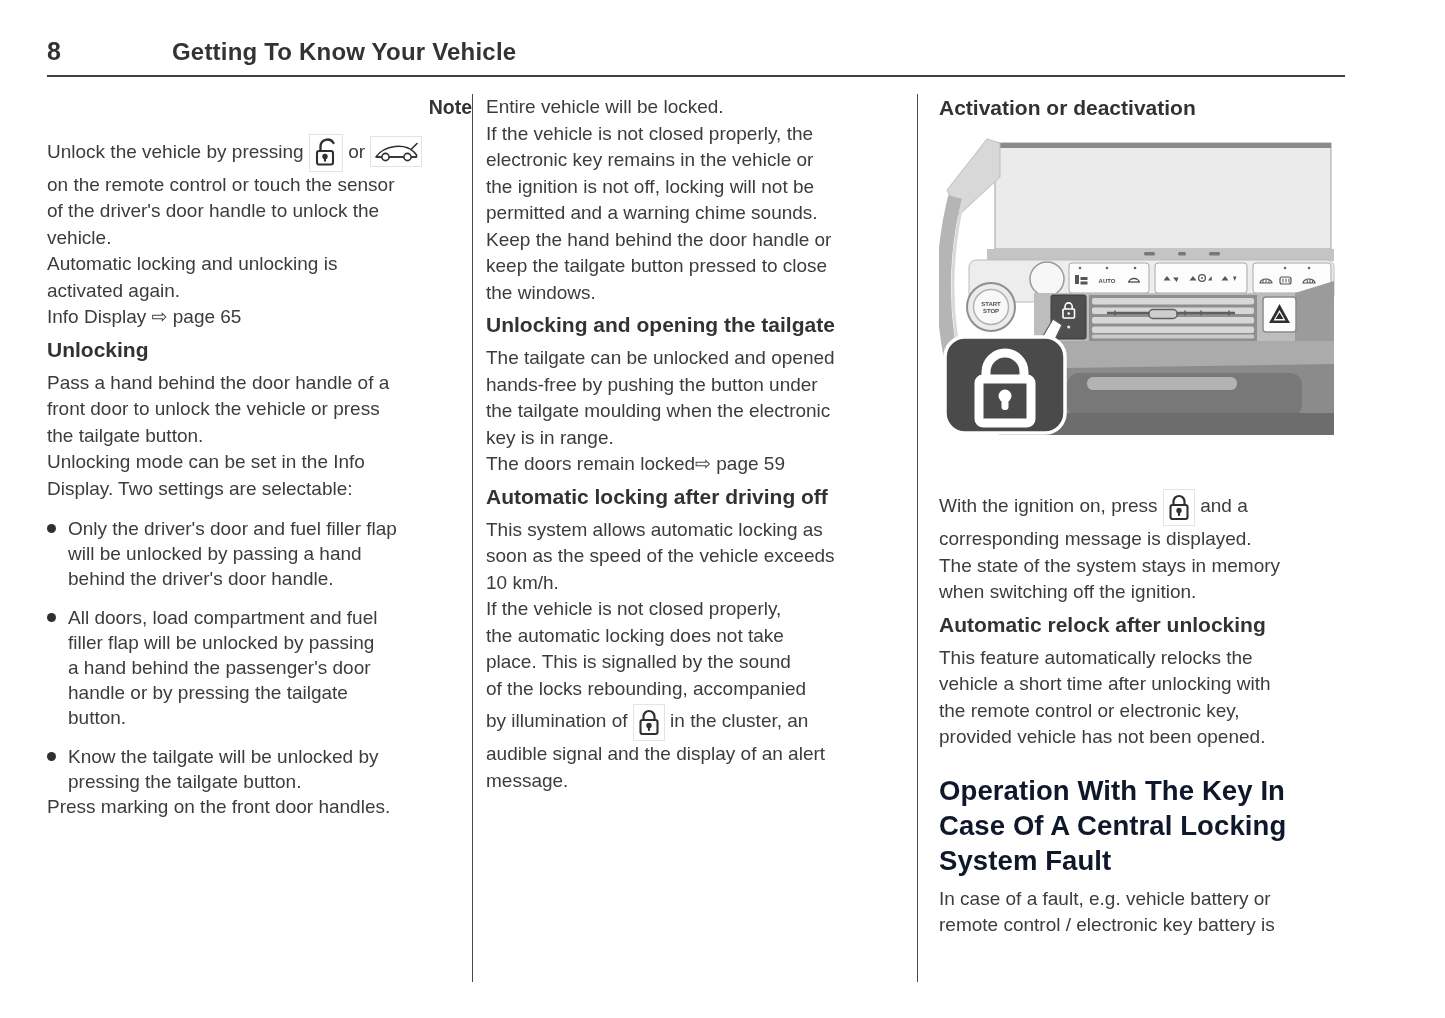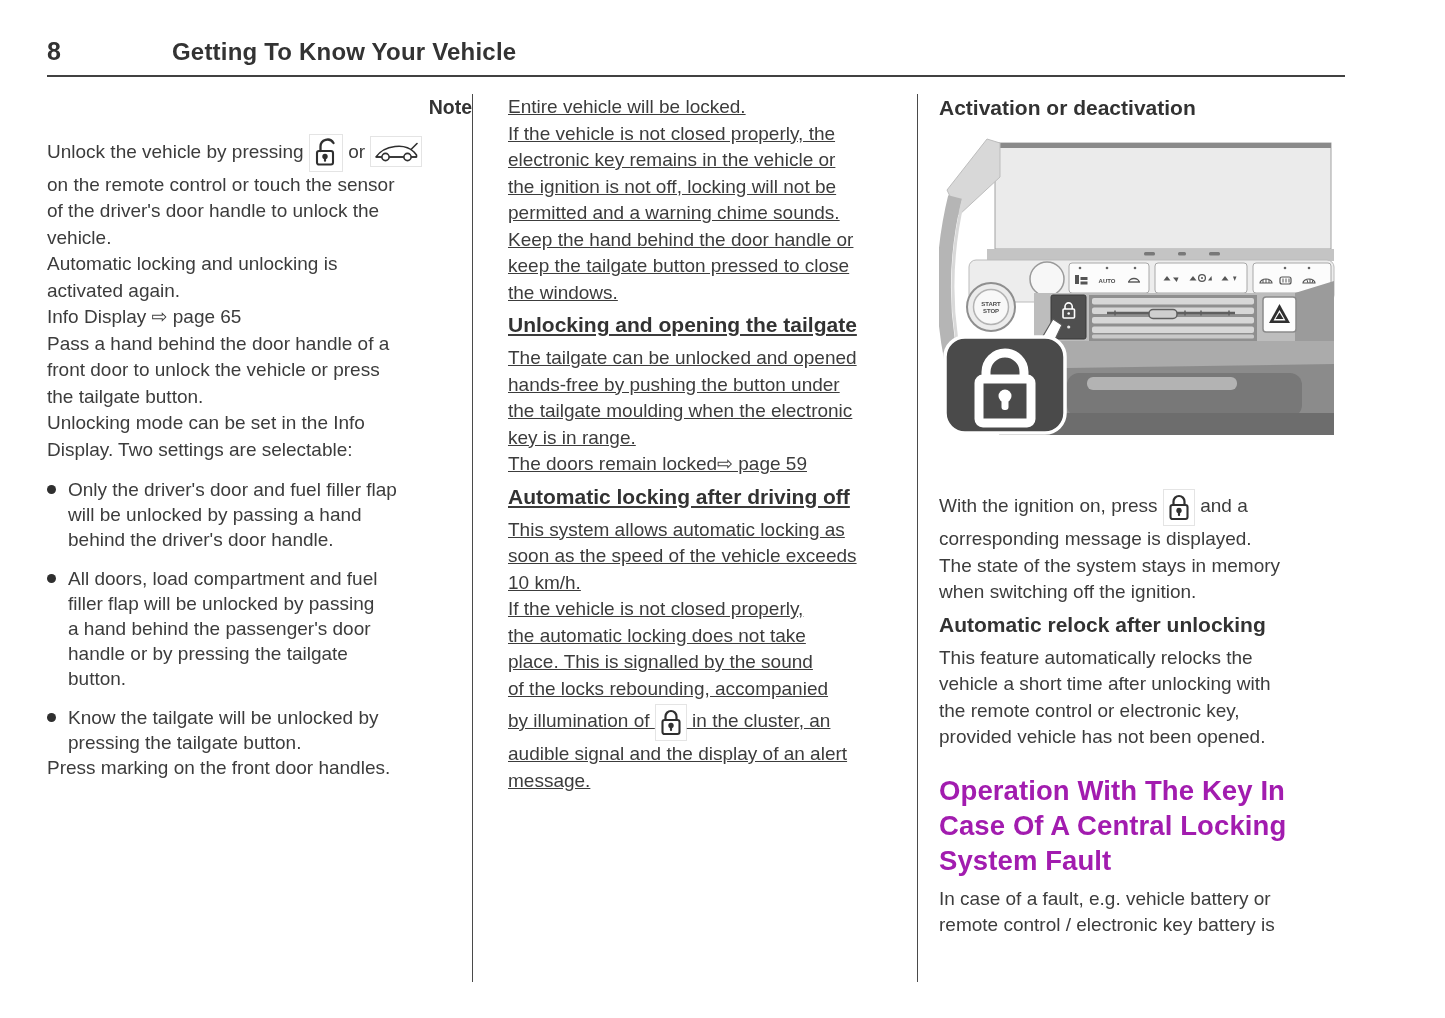--- a/index.html
+++ b/index.html
@@ -17,34 +17,34 @@
   .hdr .pagenum{
     display:inline-block;width:121px;font-size:25px;font-weight:bold;color:#333;
   }
   .hdr h1{
     margin:4px;font-size:24px;font-weight:bold;color:#333;letter-spacing:.2px;
   }
   
   .columns{display:flex;margin:17px 0 0 47px;min-height:888px;}
   .col{box-sizing:border-box;}
   .c1{width:425px;}
-  .c2{width:445px;border-left:1.5px solid #4a4a4a;padding-left:35px;text-decoration:underline;}
+  .c2{width:445px;border-left:1.5px solid #4a4a4a;padding-left:13px;}
   .c3{width:526px;border-left:1.5px solid #4a4a4a;padding-left:21px;padding-right:92px;}
   
   .body{
     margin:0;font-size:19px;line-height:26.5px;white-space:pre-line;color:#3c3c3c;
   }
   .gap{margin-top:13px;}
   .note-h{margin:0;font-size:19.5px;line-height:26.5px;font-weight:bold;color:#333;text-align:right;}
   h3{
     margin:5px 0 7px 0;font-size:21px;line-height:27px;font-weight:bold;color:#323232;
     white-space:pre-line;
   }
   h2{
-    margin:22px 0 8px 0;font-size:27.5px;line-height:35px;font-weight:bold;color:#a21caf;
+    margin:22px 0 8px 0;font-size:27.5px;line-height:35px;font-weight:bold;color:#0f172a;
     white-space:pre-line;letter-spacing:.1px;
   }
   ul.bullets{list-style:none;margin:0;padding:0;}
   ul.bullets li{
     position:relative;padding-left:21px;margin-top:14px;
     font-size:19px;line-height:25px;white-space:pre-line;
   }
   ul.bullets li .dot{
     position:absolute;left:0;top:8px;width:9px;height:9px;border-radius:50%;
     background:#2f2f2f;
@@ -88,20 +88,21 @@
               <circle cx="33.5" cy="18" r="3.6" fill="#fff" stroke="#2f2f2f" stroke-width="1.6"></circle>
             </svg></span><span>
 on the remote control or touch the sensor
 of the driver's door handle to unlock the
 vehicle.</span></p>
 
       <p class="body">Automatic locking and unlocking is
 activated again.
 Info Display ⇨ page 65</p>
 
+      <h3>Unlocking</h3>
       <p class="body">Pass a hand behind the door handle of a
 front door to unlock the vehicle or press
 the tailgate button.
 Unlocking mode can be set in the Info
 Display. Two settings are selectable:</p>
 
       <ul class="bullets">
         <li><span class="dot"></span><span>Only the driver's door and fuel filler flap
 will be unlocked by passing a hand
 behind the driver's door handle.</span></li>

